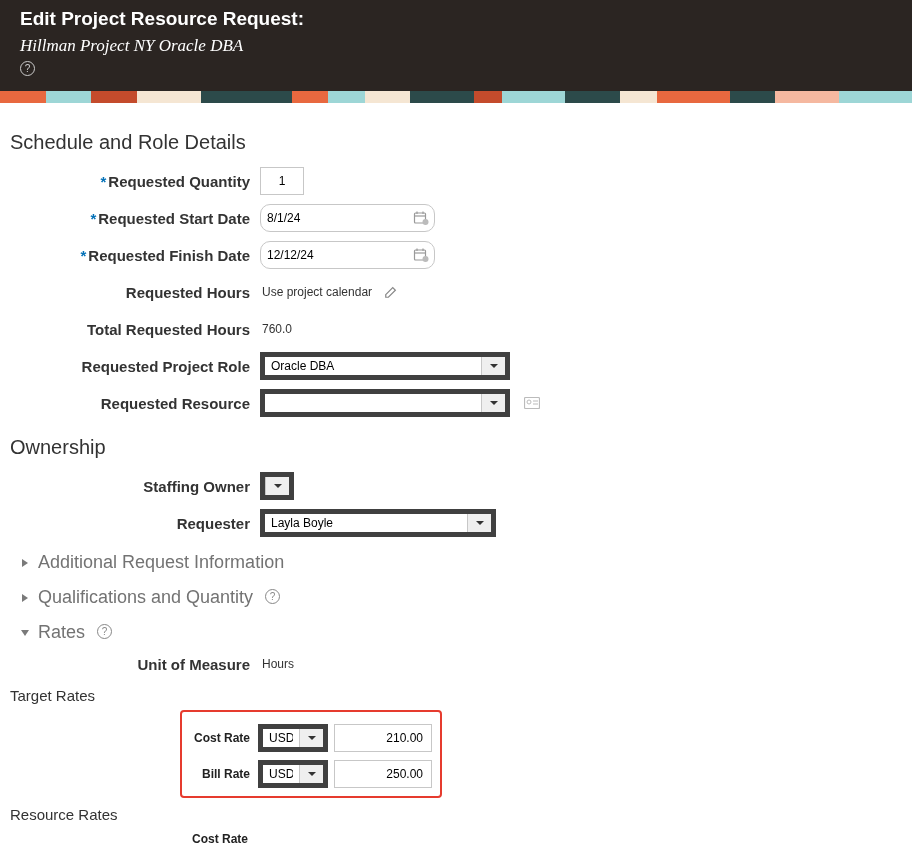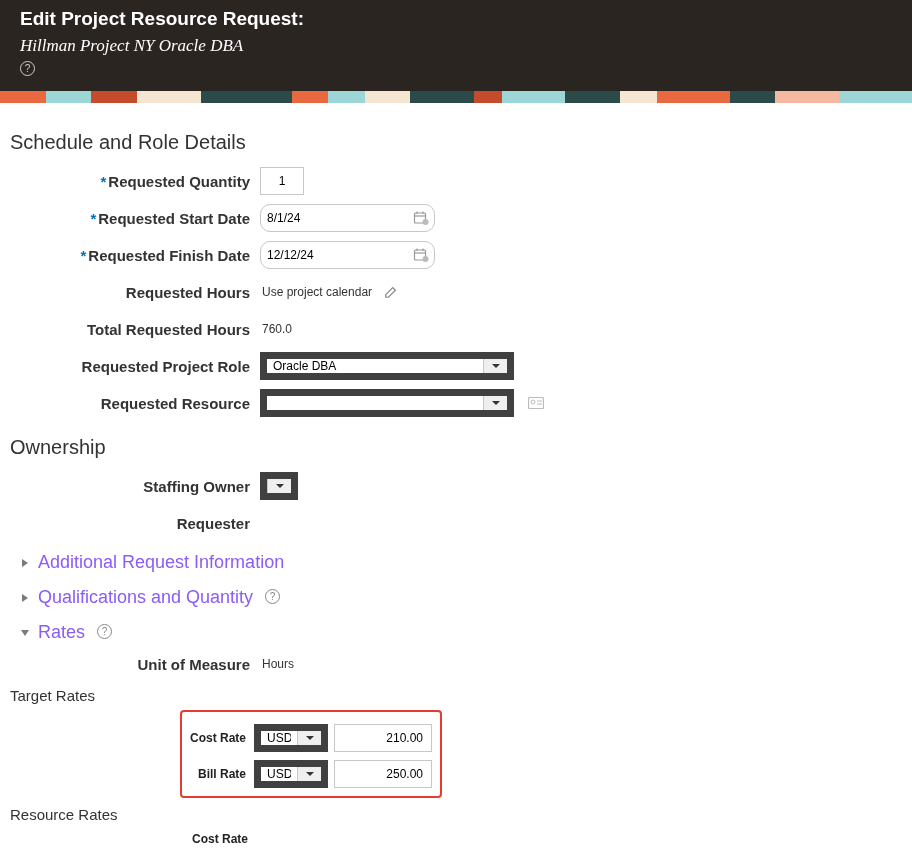--- a/index.html
+++ b/index.html
@@ -93,21 +93,21 @@
   .cal-icon {
     position: absolute; right: 6px; top: 50%; transform: translateY(-50%);
     color: #999;
   }
   .cal-icon svg { width: 16px; height: 16px; display: block; }
   .static-text { font-size: 12px; color: #333; padding-left: 2px; }
   .pencil-icon { color: #888; margin-left: 6px; }
   .pencil-icon svg { width: 14px; height: 14px; display: block; }
   .combo {
     display: inline-flex;
-    border: 7px solid #404040;
+    border: 5px solid #404040;
     height: 28px;
     background: #fff;
   }
   .combo input {
     border: none; outline: none; padding: 0 6px; font-size: 12px;
     width: 202px;
   }
   .combo .drop-btn {
     width: 24px;
     background: #efefef;
@@ -118,21 +118,21 @@
   .combo.narrow input { width: 36px; }
   .drop-btn svg { width: 10px; height: 10px; }
   .action-icon-slot { margin-left: 8px; color: #bbb; }
   .action-icon-slot svg { width: 16px; height: 14px; display: block; }
   .collapse-section {
     display: flex; align-items: center; gap: 8px;
     margin: 14px 0 6px 10px;
   }
   .collapse-section .tri { color: #7a7a7a; }
   .collapse-section .tri svg { width: 10px; height: 10px; display:block; }
-  .collapse-section .title { font-size: 18px; color: #8b5cf6; }
+  .collapse-section .title { font-size: 18px; color: #737373; }
   .sub-heading {
     font-size: 15px;
     color: #333;
     margin: 8px 0 6px 0;
   }
   .highlight-box {
     border: 2px solid #e63b2e;
     border-radius: 4px;
     padding: 12px 8px 8px 8px;
     margin-left: 170px;
@@ -267,20 +267,30 @@
             <svg viewBox="0 0 10 10">
               <path d="M1 3 L5 7 L9 3 Z" fill="#333"></path>
             </svg>
           </div>
       </div>
     </div>
   </div>
 
   <div class="form-row">
     <div class="form-label">Requester</div>
+    <div class="form-value">
+      <div class="combo">
+        <input value="Layla Boyle" style="">
+        <div class="drop-btn">
+            <svg viewBox="0 0 10 10">
+              <path d="M1 3 L5 7 L9 3 Z" fill="#333"></path>
+            </svg>
+          </div>
+      </div>
+    </div>
   </div>
 
   <div class="collapse-section">
     <span class="tri">
         <svg viewBox="0 0 10 10">
           <path d="M2 1 L8 5 L2 9 Z" fill="#7a7a7a"></path>
         </svg>
       </span>
     <span class="title">Additional Request Information</span>
   </div>

